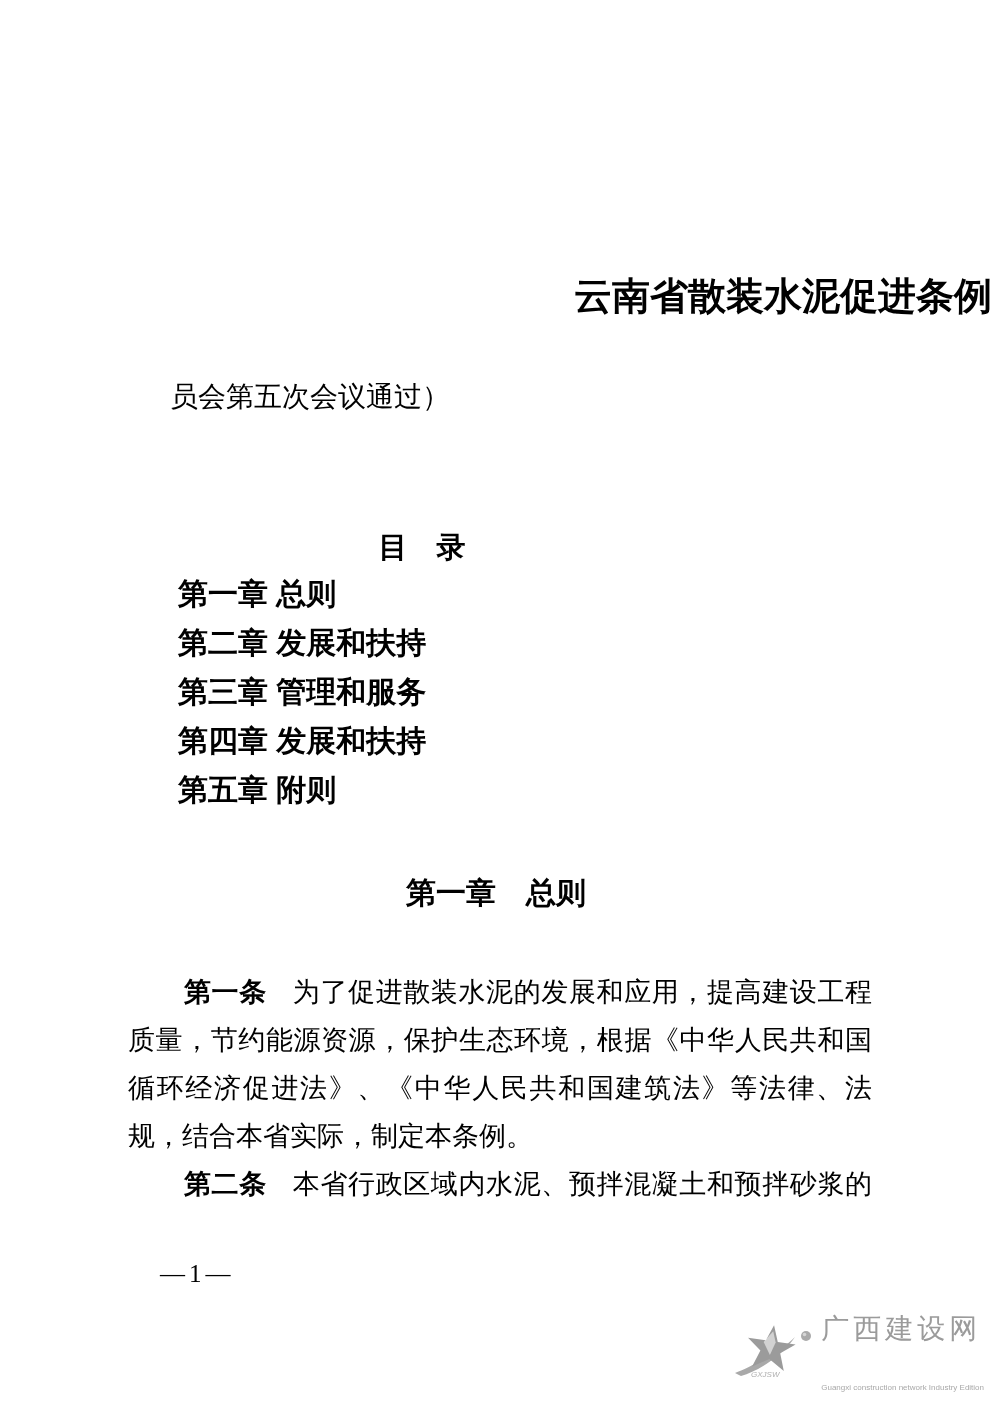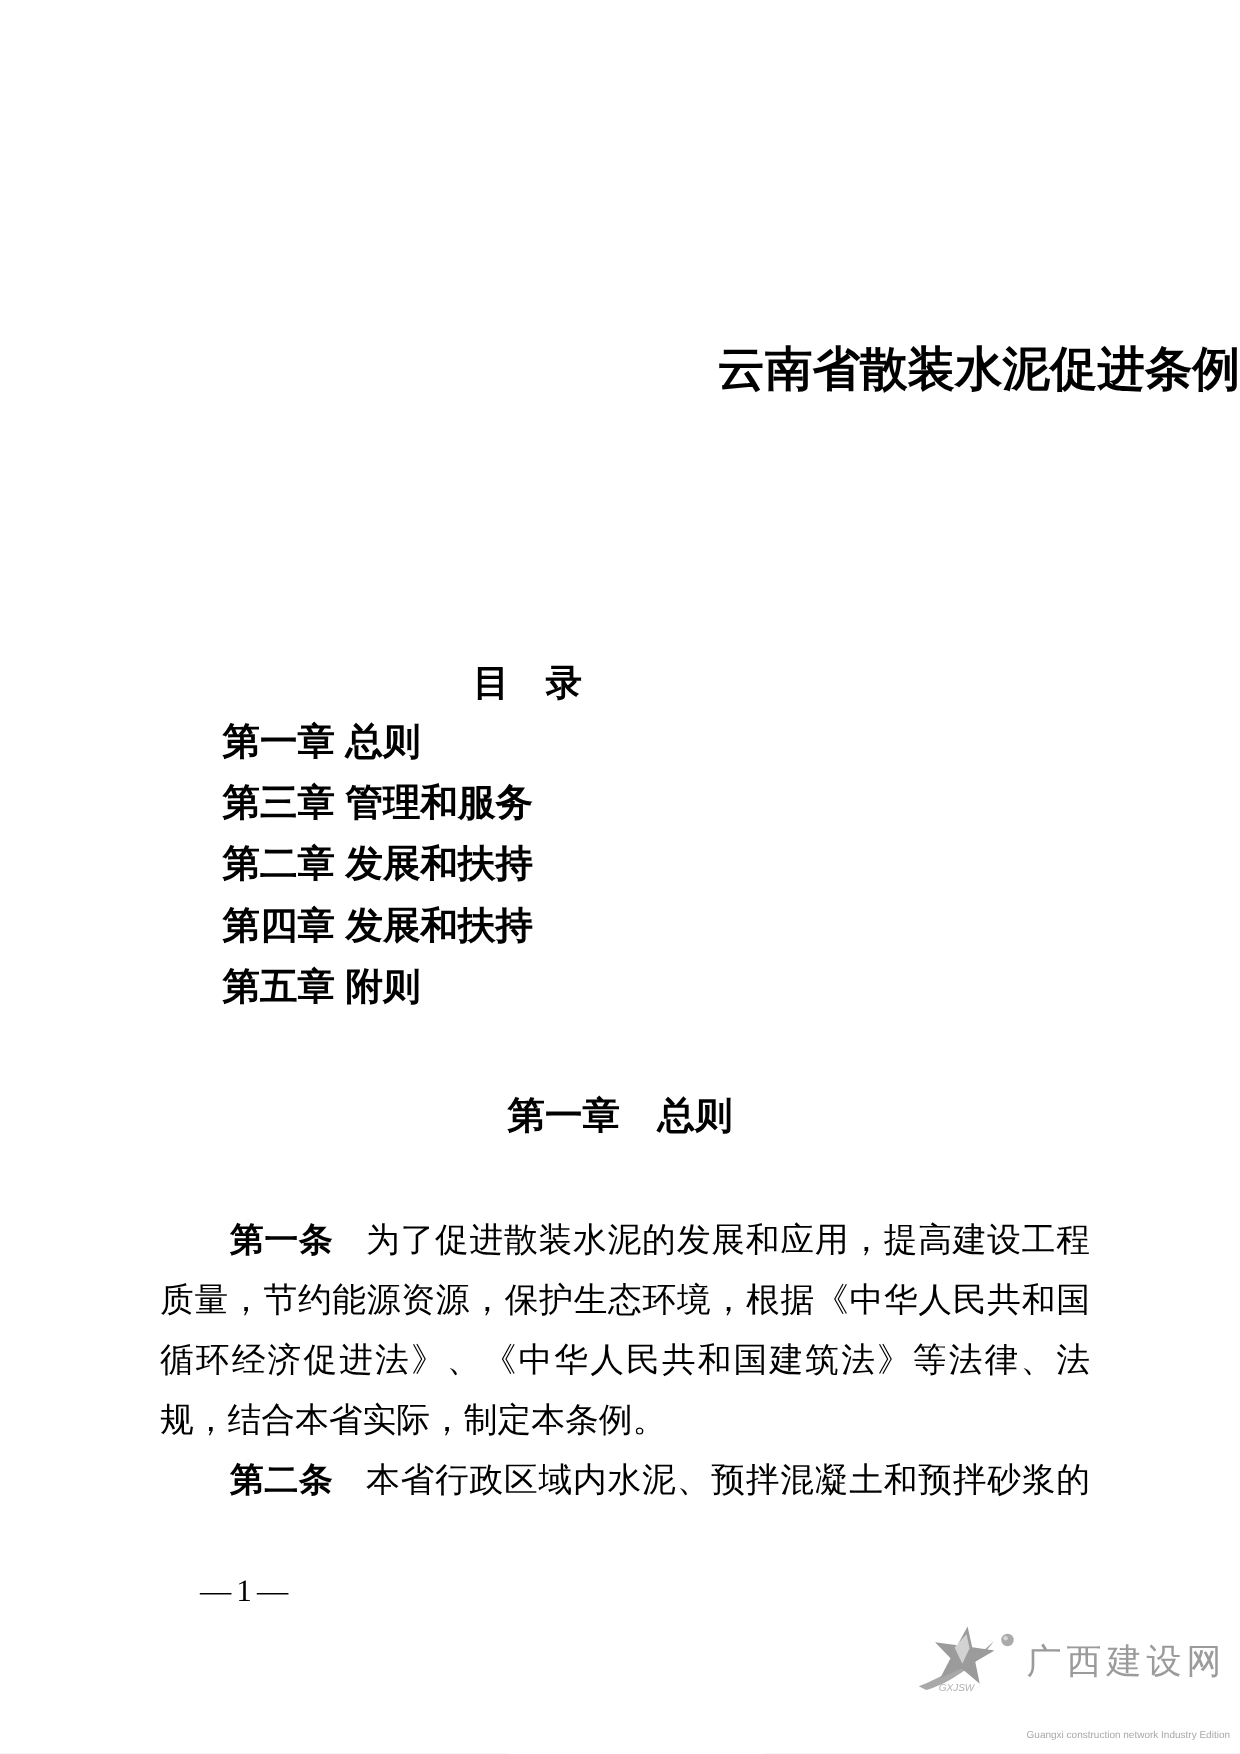--- a/index.html
+++ b/index.html
@@ -99,48 +99,49 @@
     align-items: flex-start;
   }
   .wm-logo { flex: 0 0 auto; margin-top: 14px; }
   .wm-textblock { margin-left: 4px; }
   .wm-name {
     font-family: "Liberation Sans", "DejaVu Sans", sans-serif;
     font-size: 28px;
     line-height: 36px;
     letter-spacing: 4px;
     color: #9b9b9b;
-    margin-top: 28px;
+    margin-top: 4px;
     white-space: nowrap;
   }
   .wm-tagline {
     font-family: "Liberation Sans", "DejaVu Sans", sans-serif;
     font-size: 8px;
     line-height: 10px;
     color: #a8a8a8;
     white-space: nowrap;
     margin-top: 36px;
   }
 </style>
 </head>
 <body>
 
 <div class="page">
 
   <h1 class="doc-title">云南省散装水泥促进条例</h1>
 
   <div class="subtitle">
+    <div>员会第五次会议通过）</div>
   </div>
 
   <h2 class="toc-heading">目　录</h2>
 
   <ul class="toc-list">
     <li>第一章 总则</li>
+    <li>第二章 发展和扶持</li>
     <li>第三章 管理和服务</li>
-    <li>第二章 发展和扶持</li>
     <li>第四章 发展和扶持</li>
     <li>第五章 附则</li>
   </ul>
 
   <h2 class="chapter-heading">第一章　总则</h2>
 
   <div class="article-text">
     <div class="bline jfull indent">
       <span class="term">第一条</span><span>为了促进散装水泥的发展和应用，提高建设工程</span>
     </div>

